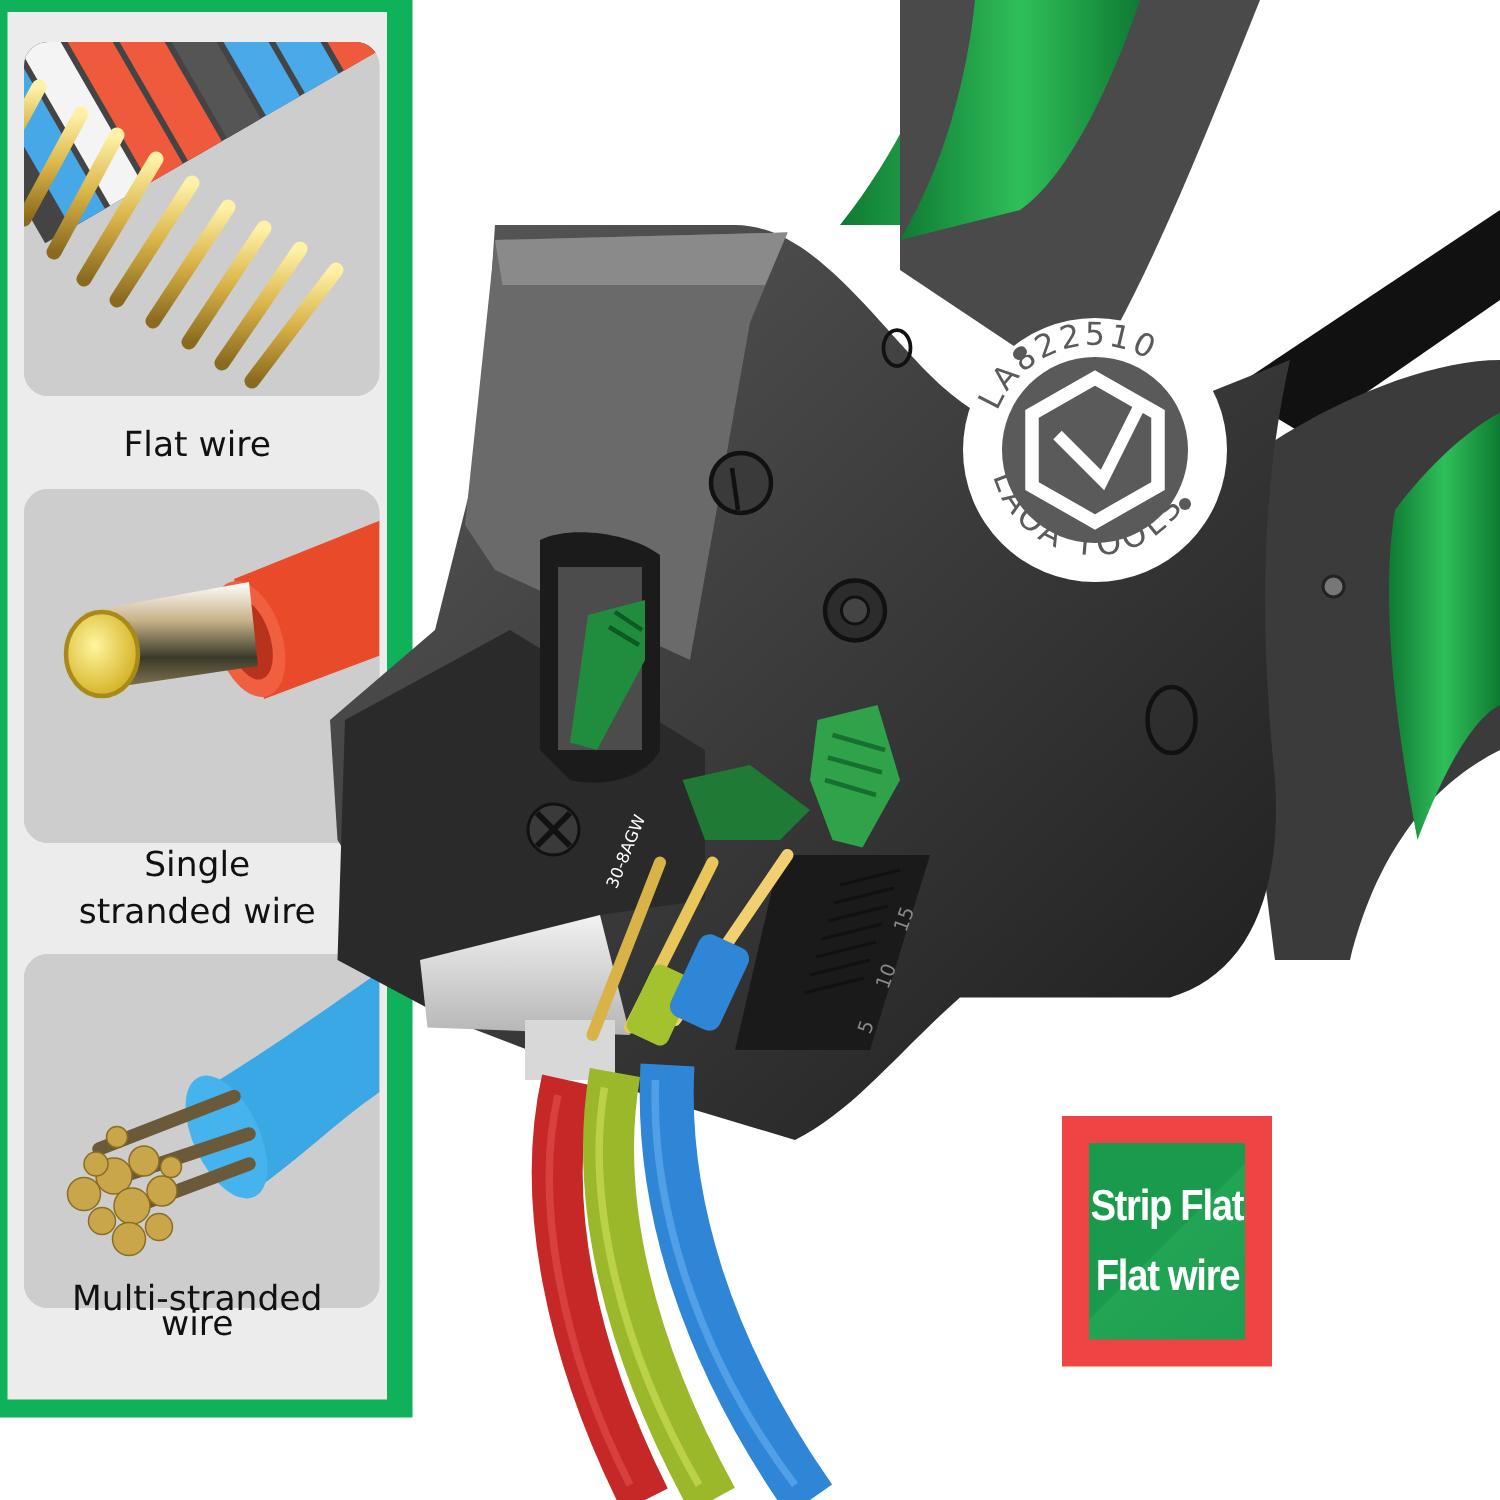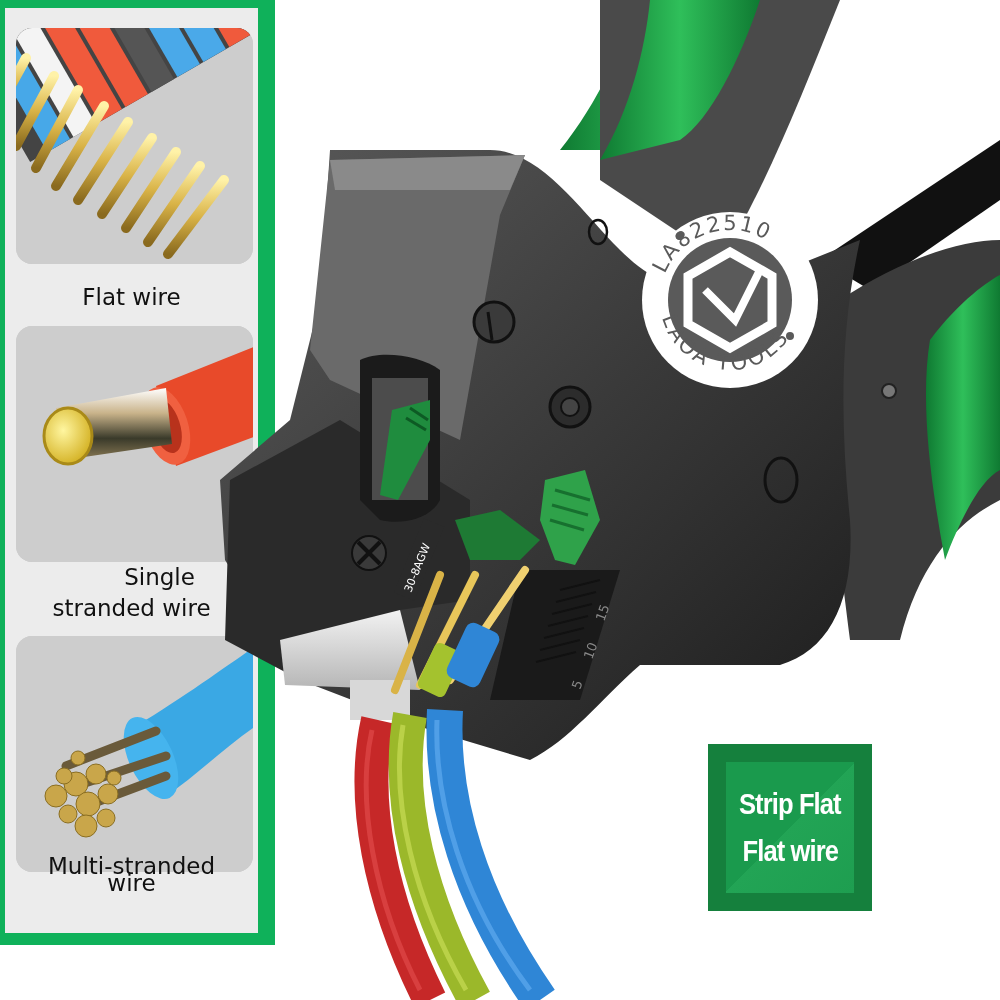--- a/index.html
+++ b/index.html
@@ -22,22 +22,22 @@
       position: absolute; left: 5px; width: 253px; text-align: center;
       font-family: "DejaVu Sans", sans-serif; font-size: 23px; color: #111; line-height: 30px;
     }
 
     
     .tool-scene { position: absolute; left: 200px; top: 0; width: 800px; height: 1000px; }
     .tool-scene svg { width: 800px; height: 1000px; display: block; }
 
     
     .badge {
-      position: absolute; left: 708px; top: 744px; width: 164px; height: 167px;
-      background: #15803d; padding: 18px;
+      position: absolute; left: 708px; top: 744px; width: 140px; height: 167px;
+      background: #ef4444; padding: 18px;
     }
     .badge-inner {
       width: 100%; height: 100%;
       background: linear-gradient(135deg, #1a9a4d 0%, #1a9a4d 50%, #22a455 50%, #1e9e50 100%);
       display: flex; flex-direction: column; justify-content: center; align-items: center; gap: 14px;
     }
     .badge-line {
       color: #ffffff; font-family: "Liberation Sans", sans-serif; font-weight: bold;
       font-size: 29px; letter-spacing: -1px; transform: scaleX(0.88); white-space: nowrap;
     }
@@ -102,21 +102,21 @@
       </radialGradient>
     </defs>
     <rect width="237" height="236" fill="#cdcdcd"></rect>
     <path d="M140 60 L240 20 L240 110 L160 140 Z" fill="#e84a2a"></path>
     <ellipse cx="150" cy="100" rx="22" ry="40" transform="rotate(-18 150 100)" fill="#f06040"></ellipse>
     <ellipse cx="150" cy="100" rx="14" ry="28" transform="rotate(-18 150 100)" fill="#b8321c"></ellipse>
     <path d="M40 82 L150 62 L156 118 L48 134 Z" fill="url(#chrome)"></path>
     <ellipse cx="52" cy="110" rx="24" ry="28" fill="url(#tipgold)" stroke="#a98a18" stroke-width="3"></ellipse>
   </svg>
 </div>
-<div class="card-label" style="top:562px;margin-left:28px;">Single</div>
+<div class="card-label" style="top:562px;">Single</div>
 <div class="card-label" style="top:593px;">stranded wire</div>
 
 <div class="card" style="top:636px;height:236px;">
   <svg viewBox="0 0 237 236">
     <rect width="237" height="236" fill="#cdcdcd"></rect>
     <path d="M120 90 C170 60 210 30 240 10 L240 90 C210 110 180 140 150 160 Z" fill="#3aa8e4"></path>
     <ellipse cx="135" cy="122" rx="22" ry="44" transform="rotate(-25 135 122)" fill="#45b4ee"></ellipse>
     <g stroke="#6a5a3a" stroke-width="9" stroke-linecap="round">
       <line x1="50" y1="130" x2="140" y2="95"></line>
       <line x1="60" y1="150" x2="150" y2="120"></line>

